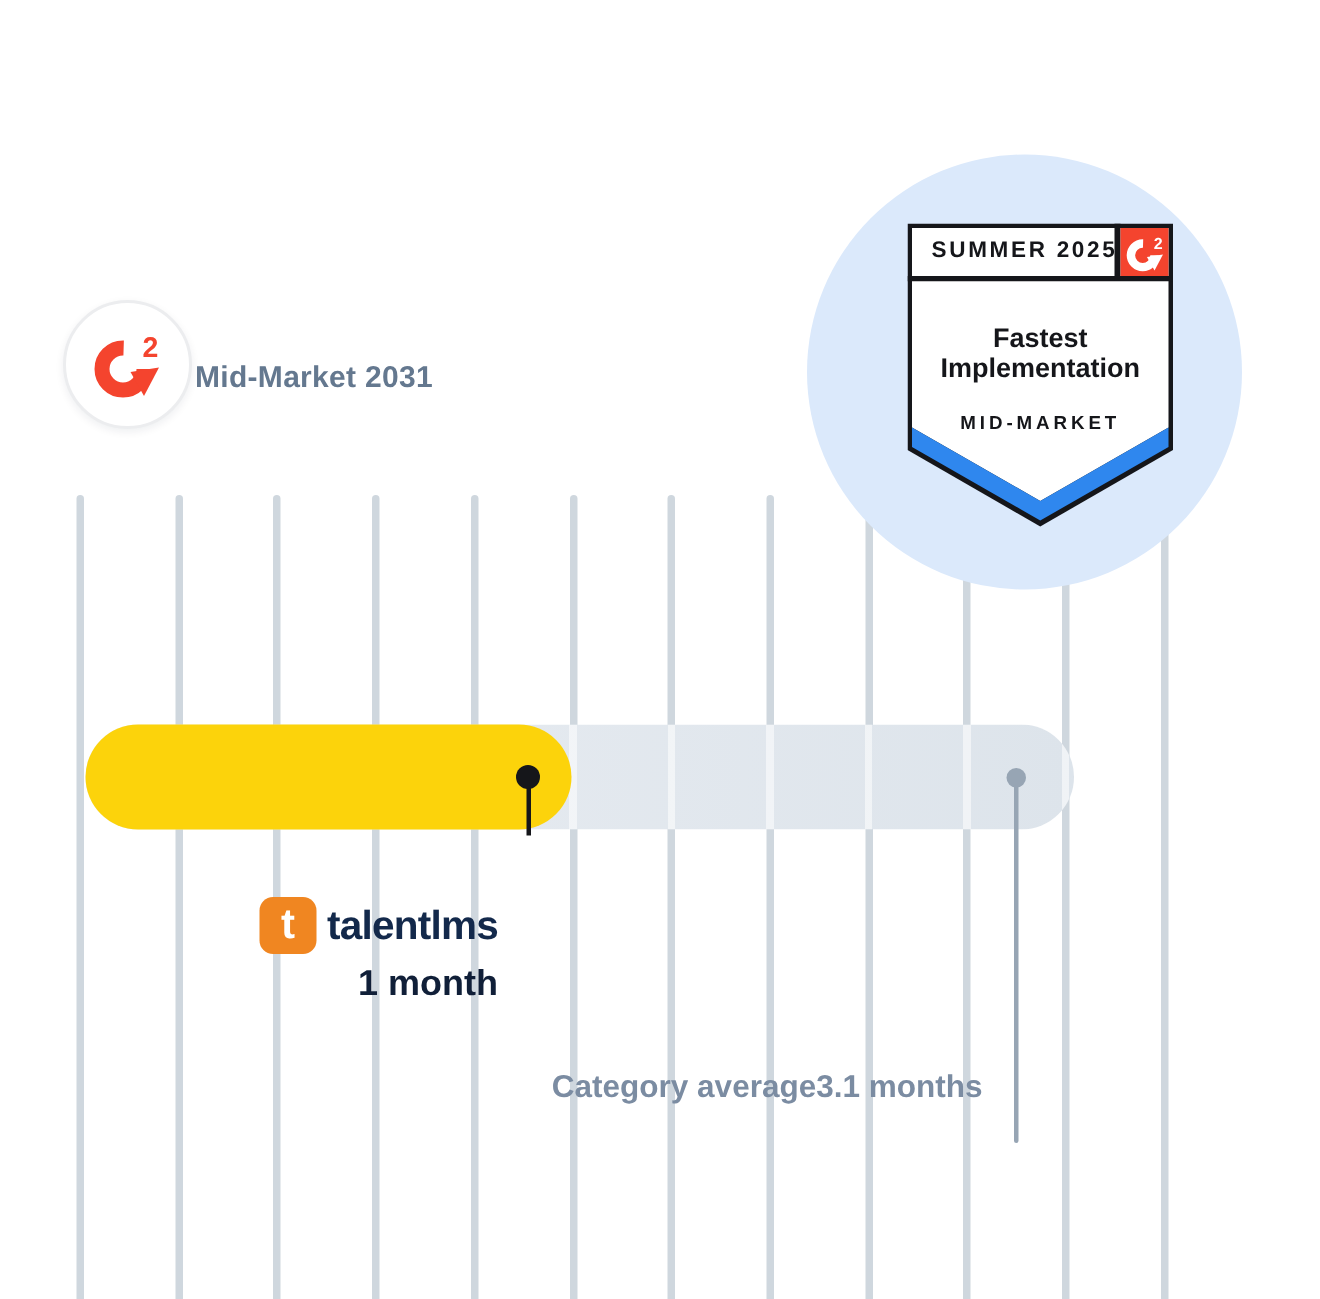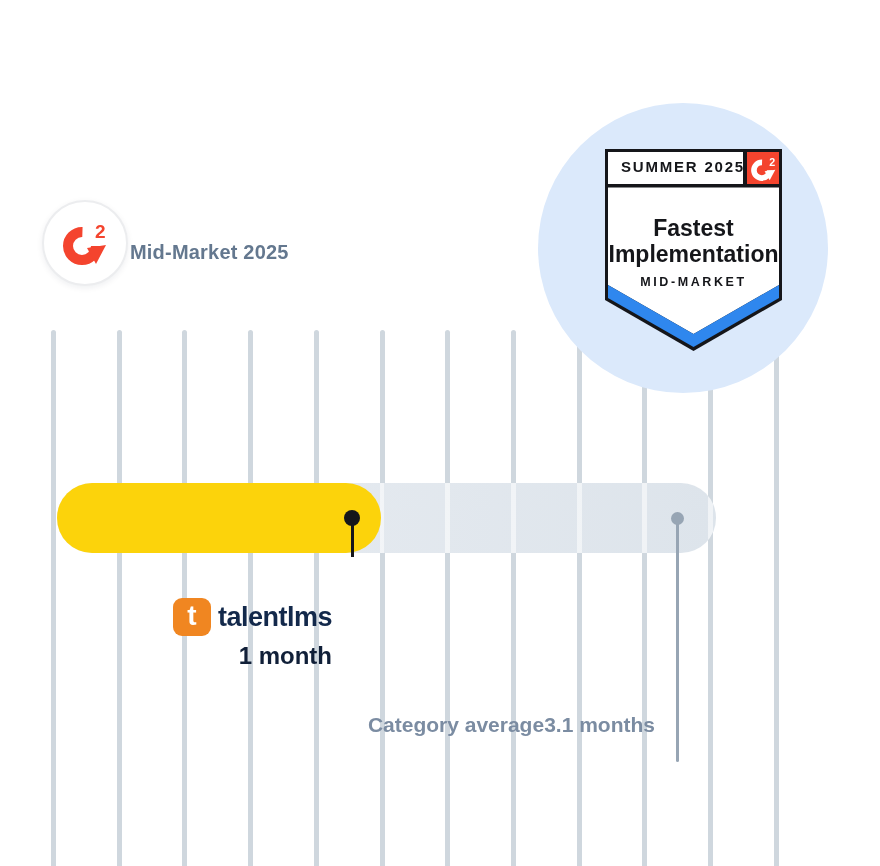--- a/index.html
+++ b/index.html
@@ -25,21 +25,21 @@
   }
   .badge { position: absolute; left: 605px; top: 149px; width: 177px; height: 205px; }
   .badge svg.badge-shape { position: absolute; inset: 0; }
   .badge-season {
     position: absolute; left: 0; top: 9px; width: 156px;
     text-align: center; font-size: 15px; font-weight: 700;
     letter-spacing: 1.8px; color: #15161a;
   }
   .badge-title {
     position: absolute; left: 0; top: 66px; width: 177px;
-    text-align: center; font-size: 23px; font-weight: 800;
+    text-align: center; font-size: 18px; font-weight: 800;
     line-height: 1.13; color: #15161a;
   }
   .badge-segment {
     position: absolute; left: 0; top: 126px; width: 177px;
     text-align: center; font-size: 12.5px; font-weight: 700;
     letter-spacing: 2.6px; color: #15161a;
   }
   .badge-g2 {
     position: absolute; left: 142px; top: 4px; width: 32px; height: 31px;
     display: flex; align-items: center; justify-content: center;
@@ -164,21 +164,21 @@
     <div class="badge-segment">MID-MARKET</div>
   </div>
 
   <div class="attrib-circle">
     <svg viewBox="0 0 48 48" width="48" height="48">
       <circle cx="21" cy="27" r="14" fill="none" stroke="#f4442e" stroke-width="10" stroke-dasharray="66 22"></circle>
       <polygon points="26,29 45,26 35,45" fill="#f4442e"></polygon>
       <text x="34" y="19" font-size="19" font-weight="bold" fill="#f4442e" font-family="Liberation Sans, sans-serif">2</text>
     </svg>
   </div>
-  <div class="attrib-label">Mid-Market 2025</div>
+  <div class="attrib-label">Mid-Market 2031</div>
 
   <div class="bar-gray"></div>
   <div class="bar-yellow"></div>
 
   <div class="marker-line-vendor"></div>
   <div class="marker-dot-vendor"></div>
 
   <div class="marker-line-category"></div>
   <div class="marker-dot-category"></div>
 

